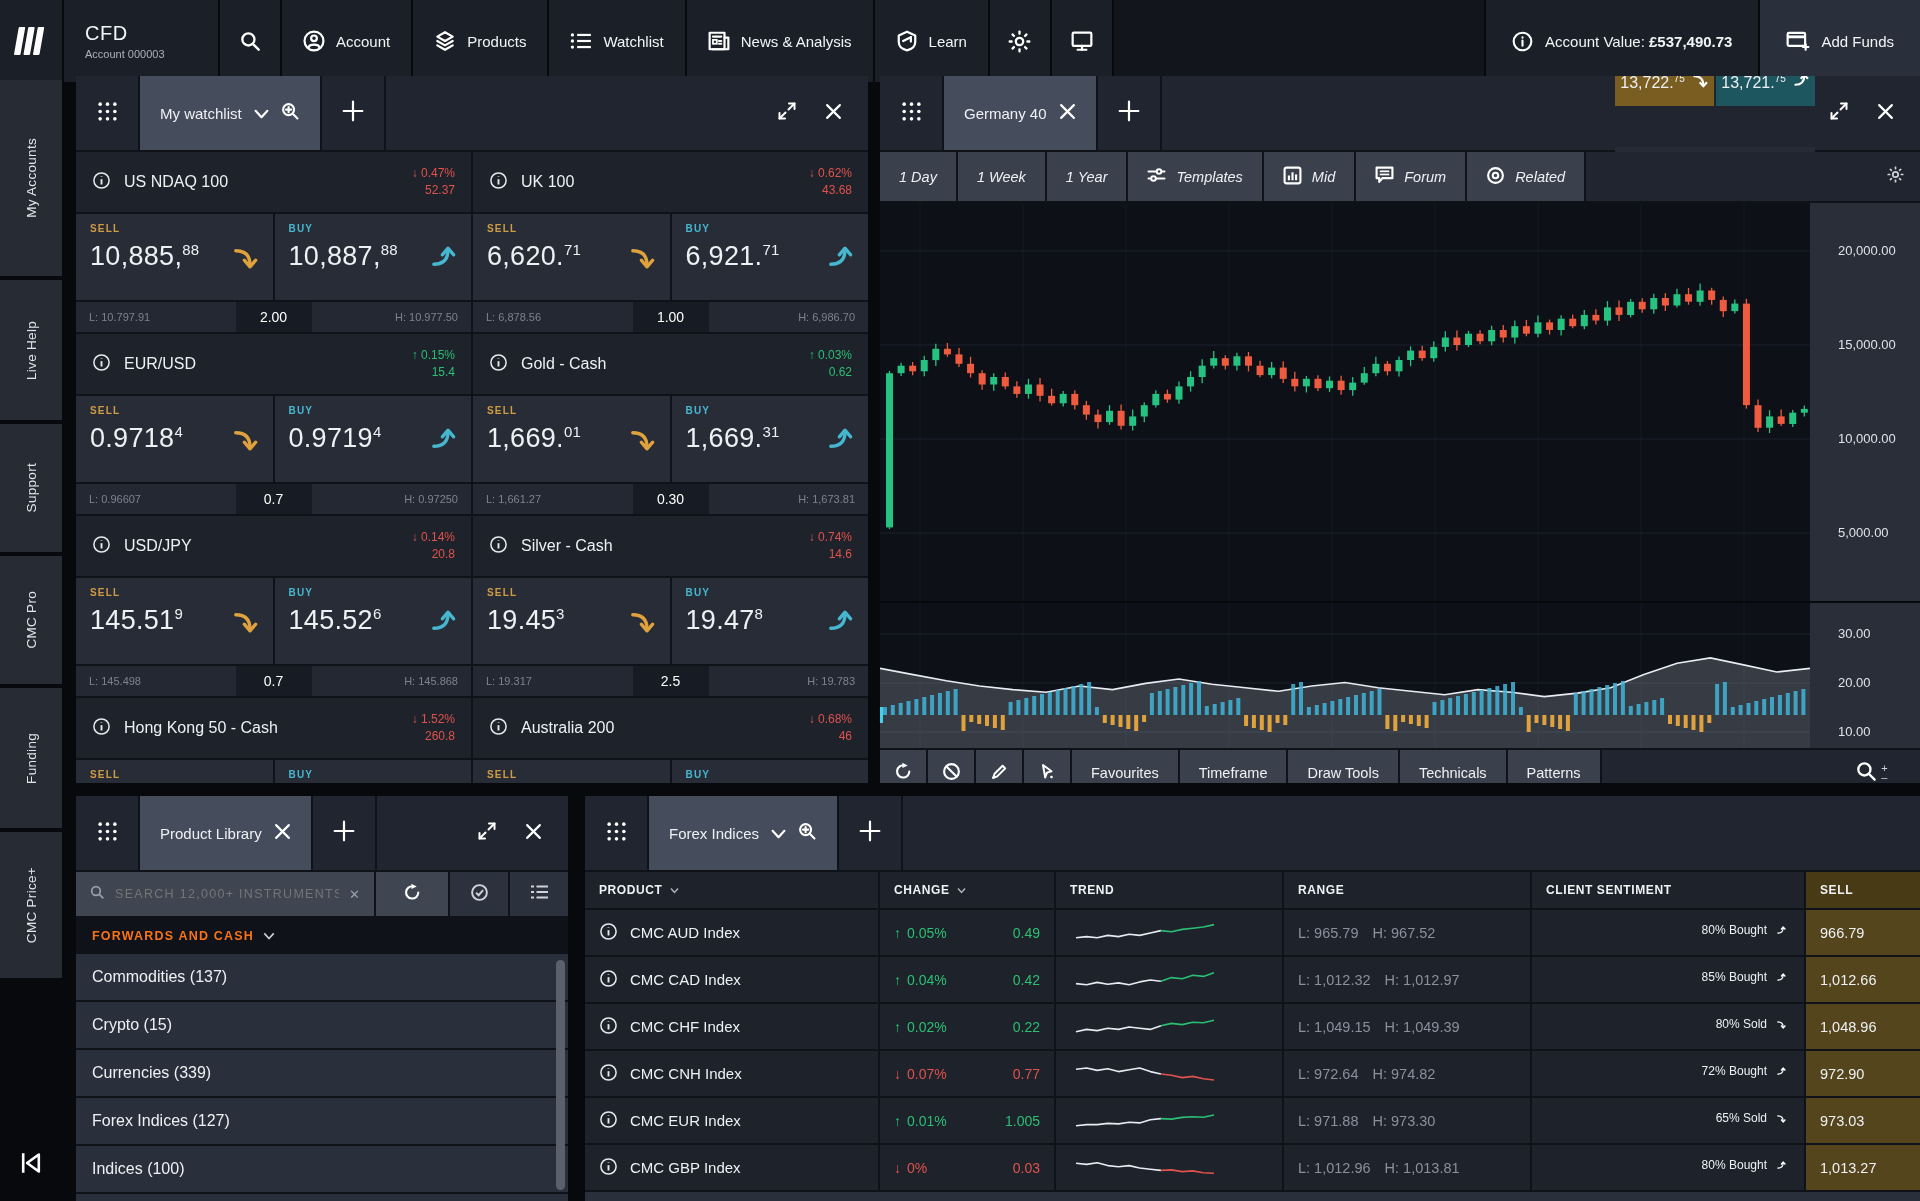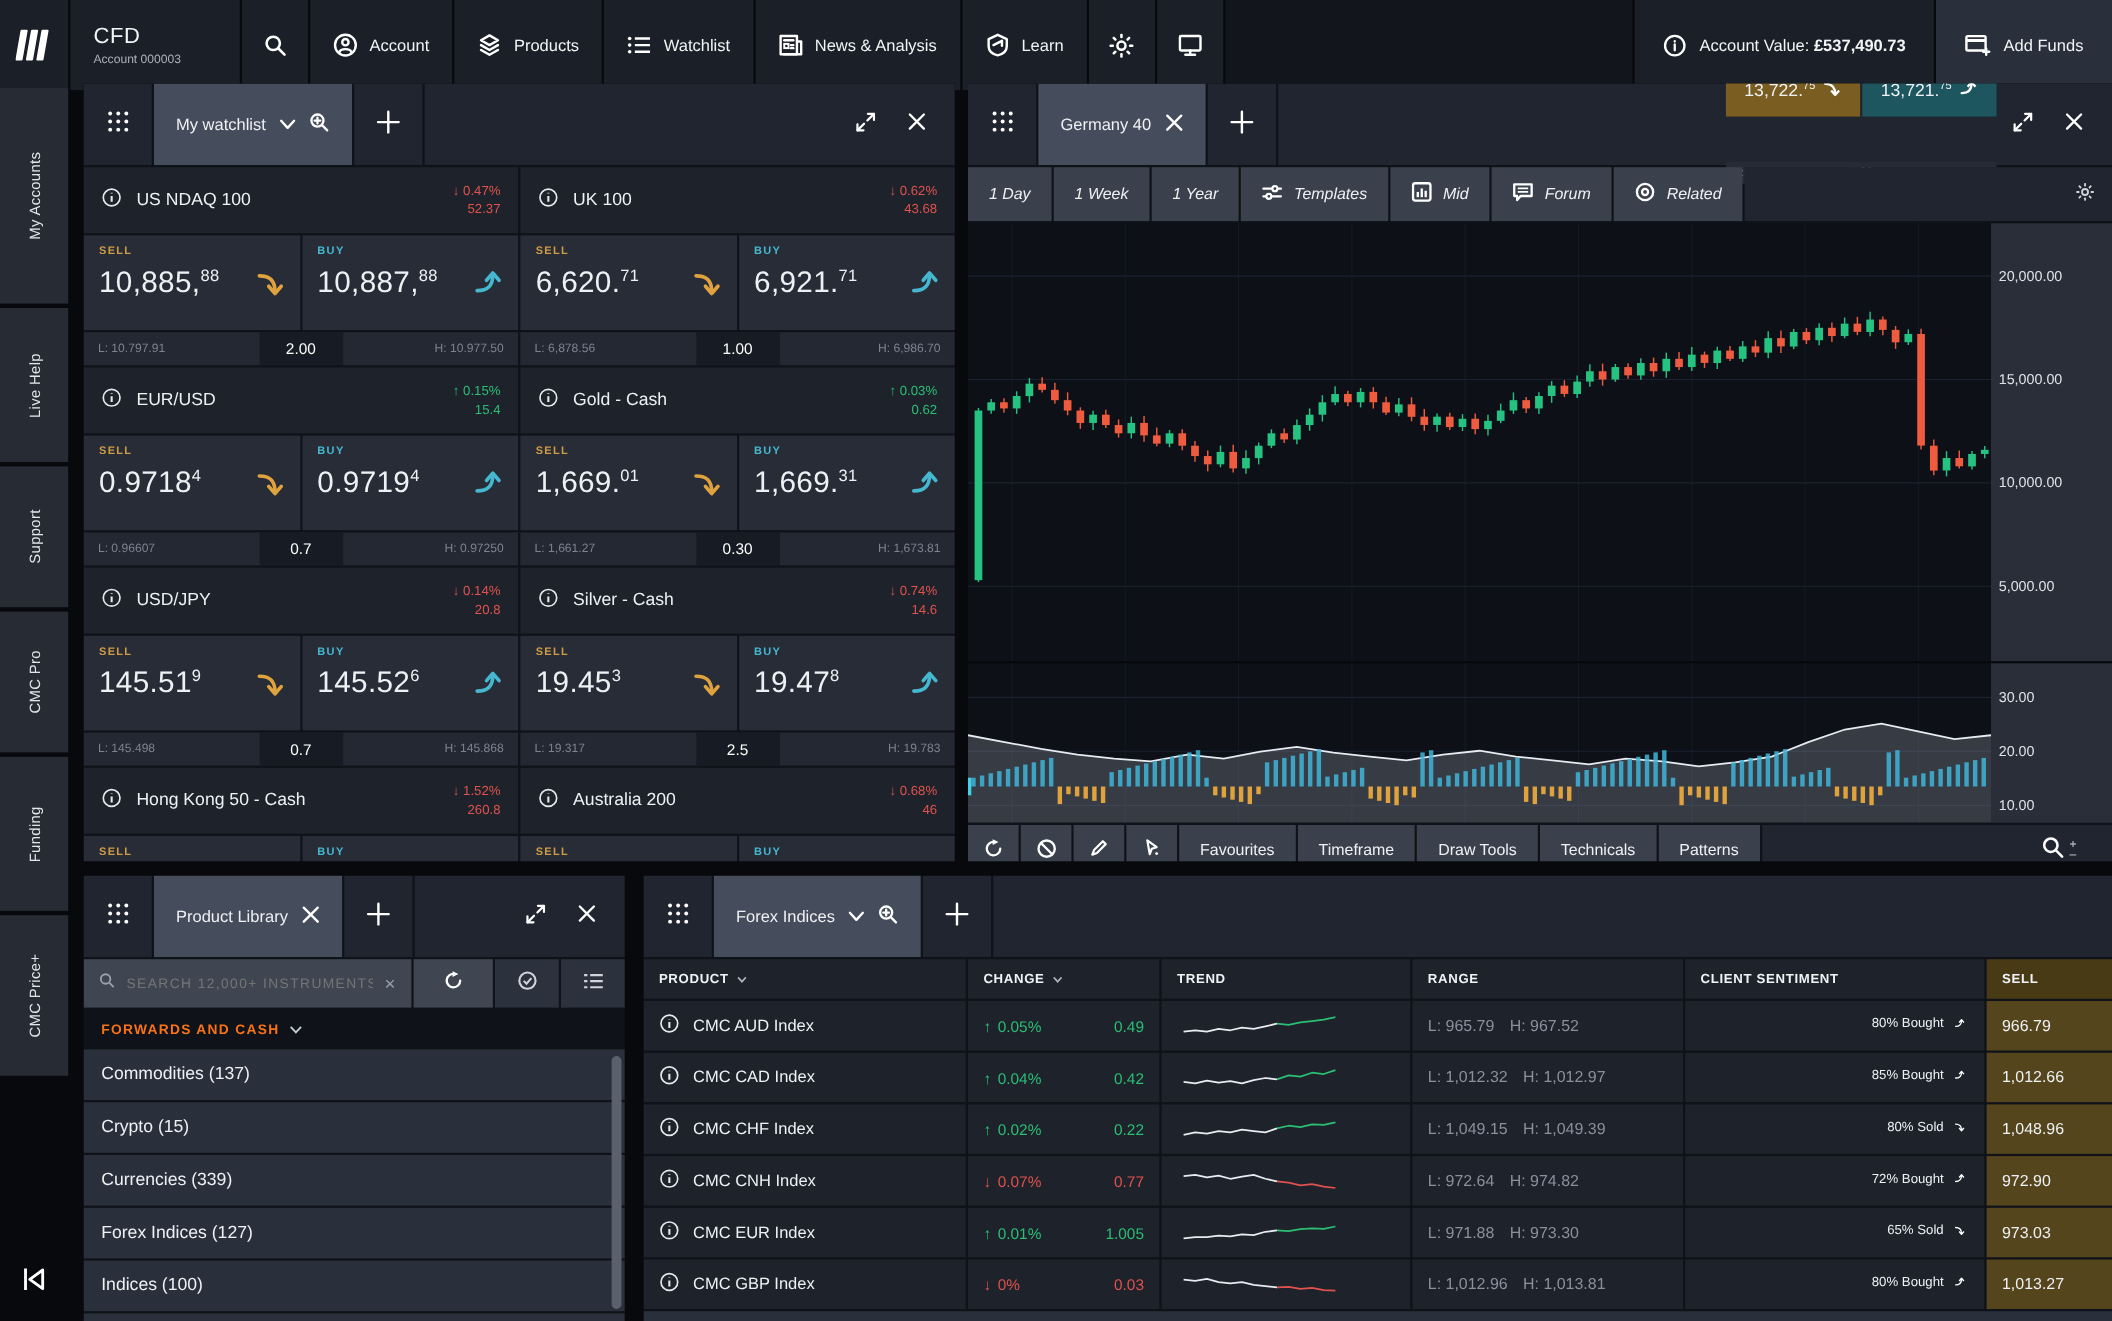--- a/index.html
+++ b/index.html
@@ -50,33 +50,33 @@
   .warrow { position:absolute; right:14px; top:50%; margin-top:-13px; }
   .wlh { height:30px; margin-top:2px; display:flex; align-items:center; background:#232833; font-size:11px; color:#7c838f; }
   .wlh .lo { flex:1; padding-left:13px; }
   .wlh .sp { width:76px; height:100%; background:#171b23; color:#fff; font-size:14px; display:flex; align-items:center; justify-content:center; }
   .wlh .hi { flex:1; text-align:right; padding-right:13px; }
 
   
   #chartpanel { left:880px; top:76px; width:1040px; height:707px; }
   .price-widget { display:flex; flex-direction:column; margin-left:auto; margin-right:14px; }
   .pw-row { display:flex; gap:2px; }
-  .pbtn { width:122px; height:47px; display:flex; align-items:center; justify-content:center; gap:7px; font-size:16px; }
+  .pbtn { width:99px; height:47px; display:flex; align-items:center; justify-content:center; gap:7px; font-size:16px; }
   .pbtn sup { font-size:10px; }
   .pbtn.sell { background:#7a5e21; } .pbtn.buy { background:#1e565f; }
   .pw-lh { height:20px; background:#262b35; display:flex; align-items:center; font-size:10px; color:#8a919d;margin-top:41px; }
   .pw-lh .lo { flex:1.2; padding-left:8px; } .pw-lh .sp { color:#fff; font-size:11px; } .pw-lh .hi { flex:1.2; text-align:right; padding-right:8px; }
   .ctoolbar { height:49px; display:flex; gap:2px; margin-top:2px; background:#0f1218;font-style:italic; }
   .cbtn { background:#3a414d; display:flex; align-items:center; justify-content:center; gap:10px; font-size:14.5px; padding:0 19px; }
   .cbtn.icon-only { width:46px; padding:0; }
   .ctool-fill { flex:1; background:#20252f; display:flex; align-items:center; justify-content:flex-end; padding-right:16px; }
   .chart-body { position:relative; height:545px; margin-top:2px; background:#0d1016; display:flex; }
   .plot-area { position:relative; width:930px; height:100%; }
   .axis-col { position:relative; width:110px; height:100%; background:#292e38; font-size:13px; color:#dfe3e9; }
-  .axis-col div { position:absolute; left:7px; }
+  .axis-col div { position:absolute; left:28px; }
   .ind-sep { position:absolute; left:0; top:398px; width:1040px; height:2px; background:#07090d; }
   .cbottombar { height:46px; display:flex; gap:2px; margin-top:2px; background:#0f1218; }
   .zoomctl { width:64px; background:#3a414d; display:flex; align-items:center; justify-content:center; gap:4px; }
   .zoomctl .pm { display:flex; flex-direction:column; font-size:11px; color:#cfd4da; line-height:9px; }
 
   
   #prodlib { left:76px; top:796px; width:492px; height:405px; }
   .pl-search-row { display:flex; gap:2px; margin-top:2px; height:44px; }
   .pl-search { flex:1; background:#3f4652; display:flex; align-items:center; gap:10px; padding:0 14px; }
   .pl-search input { flex:1; background:transparent; border:none; outline:none; color:#9aa1ac; font-size:12.5px;

